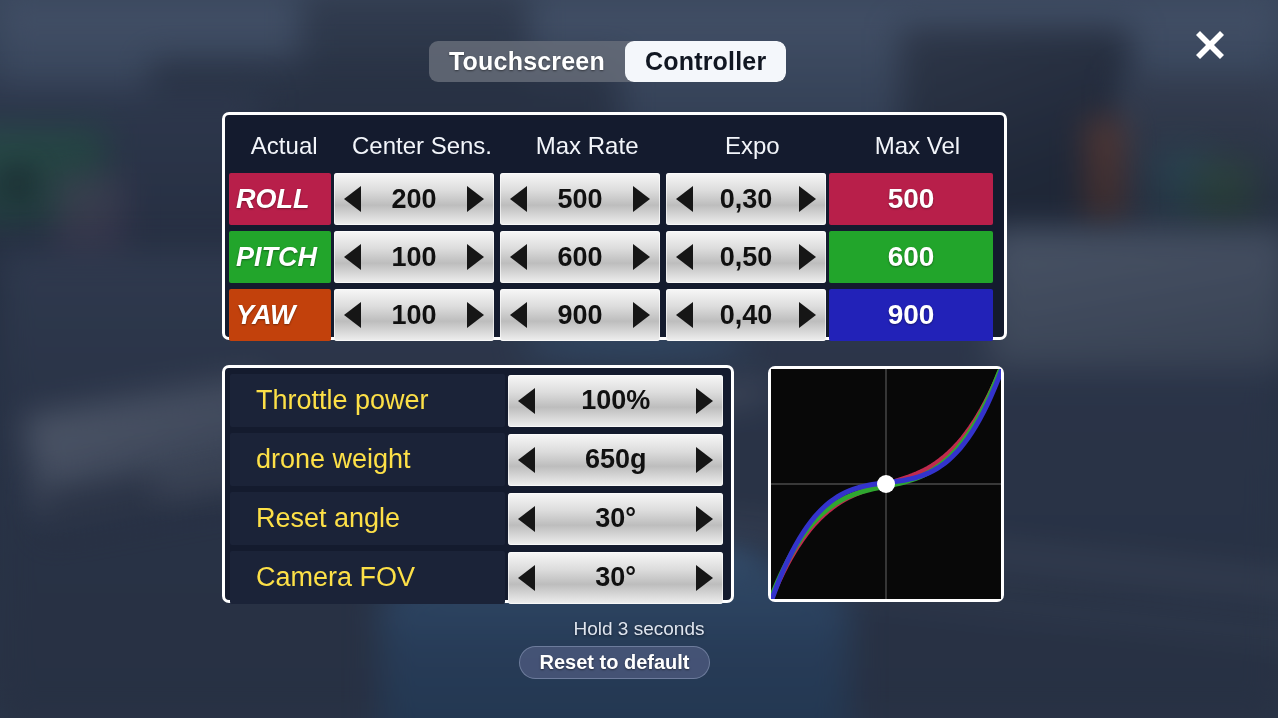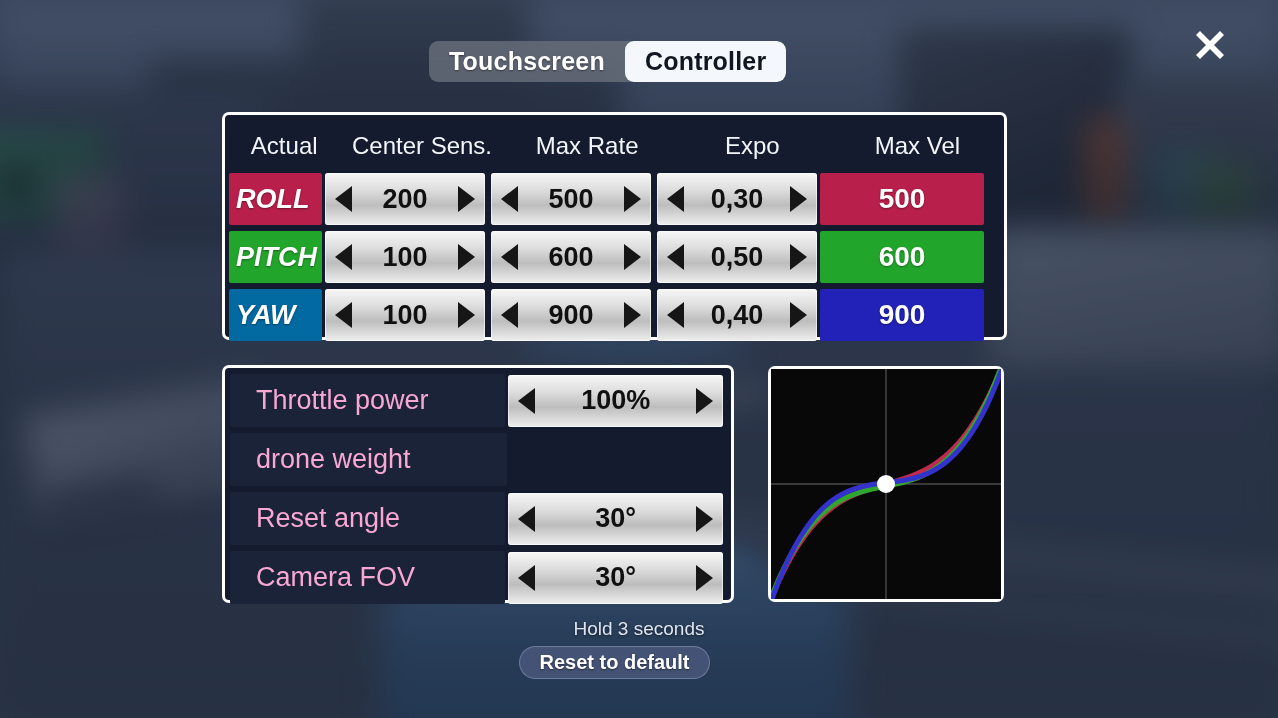--- a/index.html
+++ b/index.html
@@ -193,21 +193,21 @@
     color:#f2f5fa; font-size:24px; text-align:center;
   }
   .c-label  { width:111px; }
   .c-spin   { width:166px; }
   .c-maxvel { width:166px; }
 
   .rate-row {
     display:flex; align-items:center; height:54px; margin-bottom:4px;
   }
   .axis-badge {
-    width:93px; height:52px;
+    width:102px; height:52px;
     display:flex; align-items:center; justify-content:flex-start;
     padding-left:7px;
     color:#fff; font-size:27px; font-weight:bold;
     font-style:italic;
     text-shadow:0 1px 2px rgba(0,0,0,.4);
     border-radius:2px;
   }
   .maxvel-badge {
     width:164px; height:52px;
     display:flex; align-items:center; justify-content:center;
@@ -248,21 +248,21 @@
     left:222px; top:365px; width:512px; height:238px;
     padding:5px;
   }
   .set-row {
     display:flex; align-items:center; height:55px; margin-bottom:4px;
   }
   .set-label {
     width:277px; height:53px;
     display:flex; align-items:center;
     padding-left:26px;
-    color:#f9a8d4; font-size:27px;
+    color:#fde047; font-size:27px;
     background:#1b2338;
     border-radius:2px;
   }
   .spinner.w216 { width:216px; }
 
   
   #graph-panel {
     left:768px; top:366px; width:236px; height:236px;
     padding:0; background:#070707;
   }
@@ -372,21 +372,21 @@
       </div>
       <div class="spinner w160">
         <div class="arrow left"></div>
         <div class="spin-val">0,50</div>
         <div class="arrow right"></div>
       </div>
       <div class="maxvel-badge" style="background: rgb(34, 165, 43);">600</div>
     </div>
 
     <div class="rate-row">
-      <div class="axis-badge" style="background: #0369a1;">YAW</div>
+      <div class="axis-badge" style="background: #c2410c;">YAW</div>
       <div class="spinner w160">
         <div class="arrow left"></div>
         <div class="spin-val">100</div>
         <div class="arrow right"></div>
       </div>
       <div class="spinner w160">
         <div class="arrow left"></div>
         <div class="spin-val">900</div>
         <div class="arrow right"></div>
       </div>
@@ -405,20 +405,25 @@
       <div class="set-label">Throttle power</div>
       <div class="spinner w216">
         <div class="arrow left"></div>
         <div class="spin-val">100%</div>
         <div class="arrow right"></div>
       </div>
     </div>
 
     <div class="set-row">
       <div class="set-label">drone weight</div>
+      <div class="spinner w216">
+        <div class="arrow left"></div>
+        <div class="spin-val">650g</div>
+        <div class="arrow right"></div>
+      </div>
     </div>
 
     <div class="set-row">
       <div class="set-label">Reset angle</div>
       <div class="spinner w216">
         <div class="arrow left"></div>
         <div class="spin-val">30°</div>
         <div class="arrow right"></div>
       </div>
     </div>

